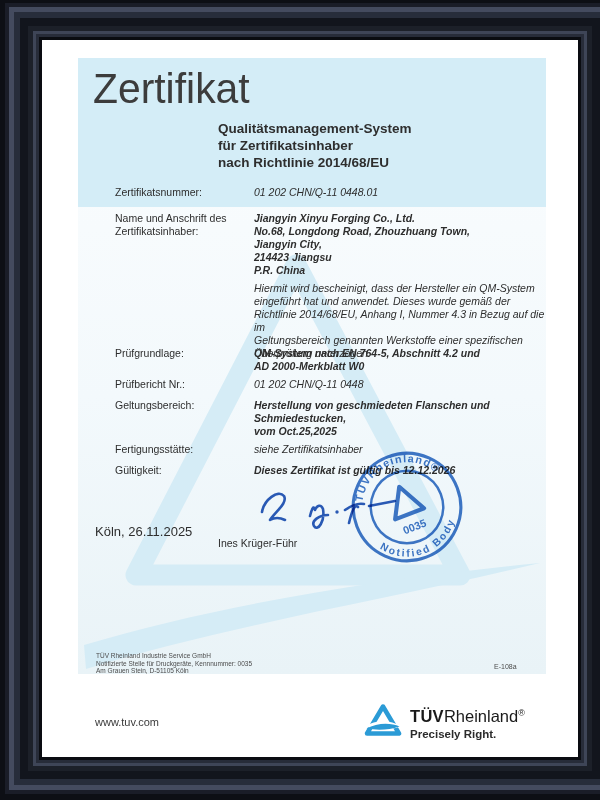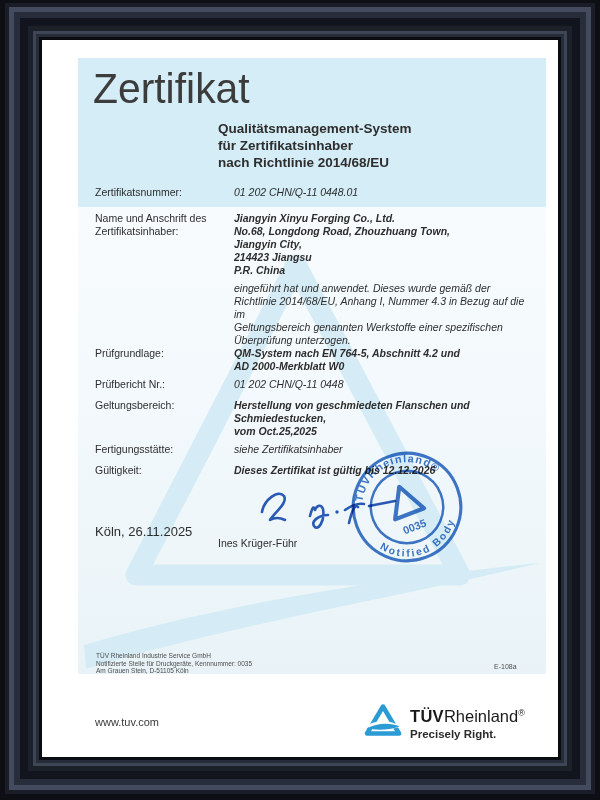--- a/index.html
+++ b/index.html
@@ -10,21 +10,21 @@
   .paper{position:absolute;left:42px;top:40px;width:516px;height:717px;background:#ffffff;
     box-shadow:
       0 0 0 3px #0a0c11,
       0 0 0 6px #272c39,
       0 0 0 9px #3e4557,
       0 0 0 14px #1c2029,
       0 0 0 22px #12151d,
       0 0 0 28px #272d3b,
       0 0 0 33px #444b5f,
       0 0 0 37px #1a1d28,
-      0 0 0 42px #0d0f15;}
+      0 0 0 42px #0d0f15; padding-left: 20px;}
   .cert-bg{position:absolute;left:36px;top:18px;width:468px;height:616px;
     background:linear-gradient(180deg,#fbfdfe 0%,#f3f9fc 55%,#e9f3f7 100%);}
   .band{position:absolute;left:36px;top:18px;width:468px;height:149px;background:#d4edf7;}
   .watermark{position:absolute;left:36px;top:167px;width:468px;height:467px;}
   .title{position:absolute;left:51px;top:24px;margin:0;font-size:43px;font-weight:400;
     color:#3c3c3c;letter-spacing:0px;transform:scaleX(.95);transform-origin:left;}
   .subtitle{position:absolute;left:176px;top:80px;font-size:13.5px;font-weight:700;
     line-height:17px;color:#2e2e2e;}
   .row{position:absolute;font-size:10.5px;line-height:13px;color:#2d2d2d;}
   .lbl{position:absolute;left:53px;width:120px;}
@@ -84,20 +84,21 @@
         <div>Jiangyin Xinyu Forging Co., Ltd.</div>
         <div>No.68, Longdong Road, Zhouzhuang Town,</div>
         <div>Jiangyin City,</div>
         <div>214423 Jiangsu</div>
         <div>P.R. China</div>
       </span>
     </div>
 
     <div class="row z2" style="top:242px">
       <span class="val">
+        <div>Hiermit wird bescheinigt, dass der Hersteller ein QM-System</div>
         <div>eingeführt hat und anwendet. Dieses wurde gemäß der</div>
         <div>Richtlinie 2014/68/EU, Anhang I, Nummer 4.3 in Bezug auf die im</div>
         <div>Geltungsbereich genannten Werkstoffe einer spezifischen</div>
         <div>Überprüfung unterzogen.</div>
       </span>
     </div>
 
     <div class="row z2" style="top:307px">
       <span class="lbl">Prüfgrundlage:</span>
       <span class="val b">

